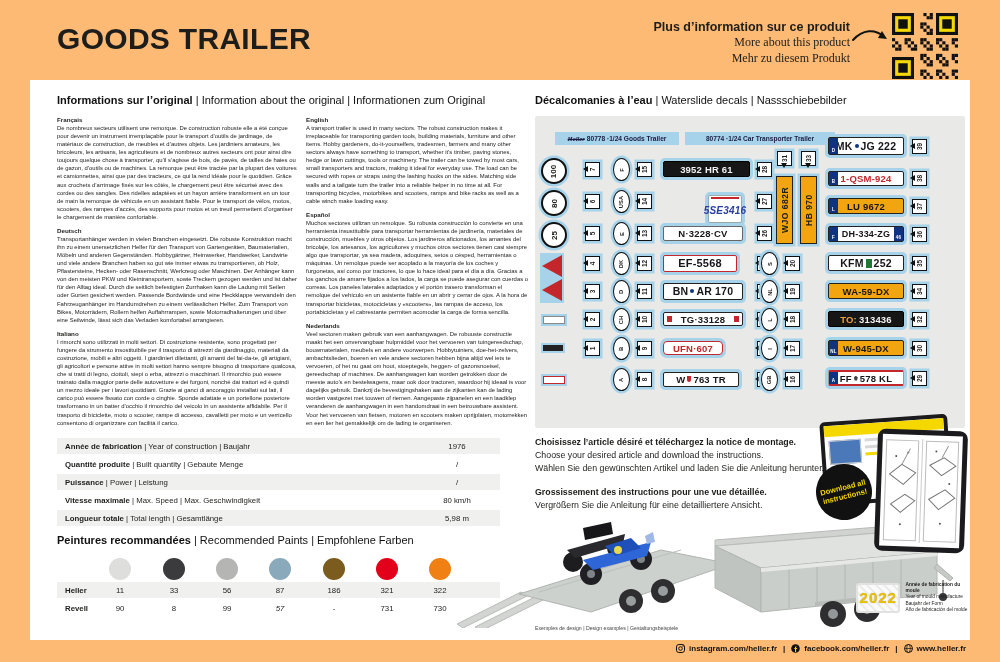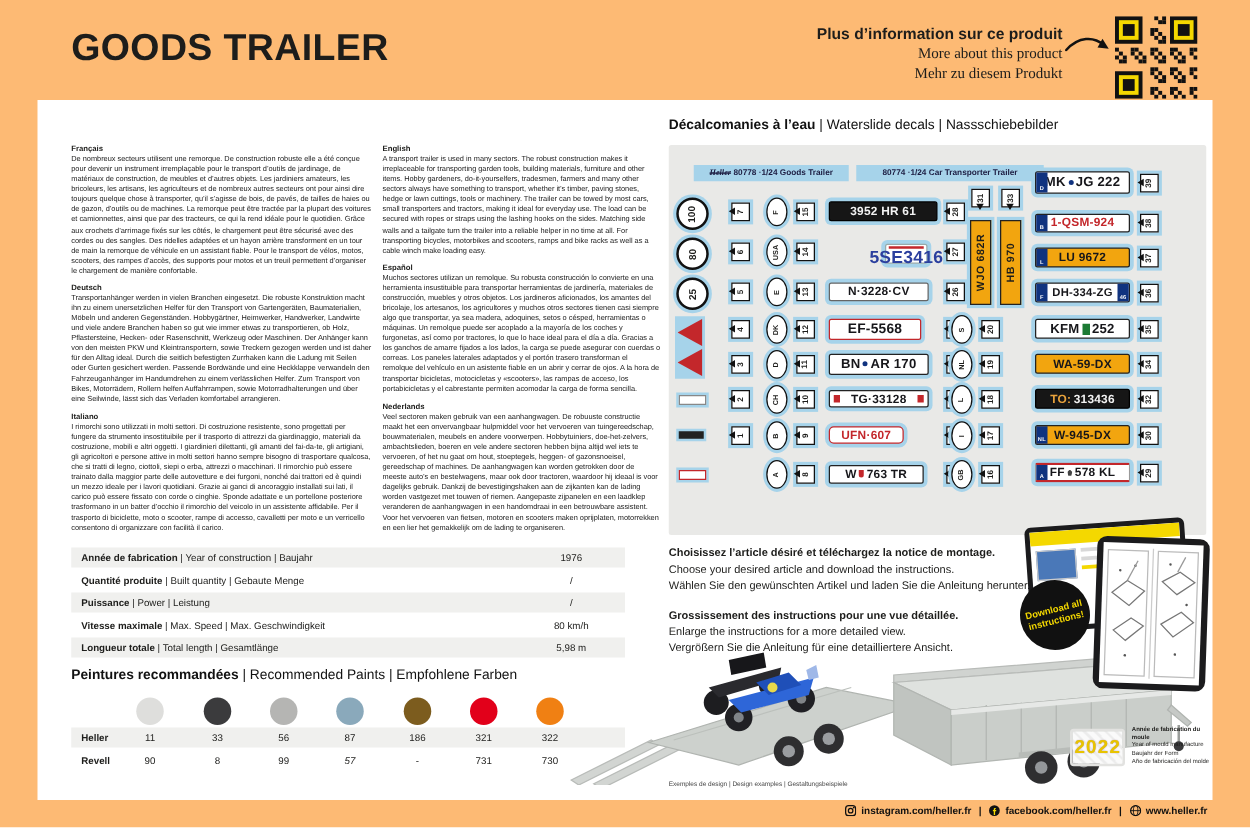--- a/index.html
+++ b/index.html
@@ -221,20 +221,23 @@
       <rect x="14" y="0" width="7" height="7" fill="#111"></rect>
       <rect x="15" y="1" width="5" height="5" fill="#F4D800"></rect>
       <rect x="16" y="2" width="3" height="3" fill="#111"></rect>
       <rect x="0" y="14" width="7" height="7" fill="#111"></rect>
       <rect x="1" y="15" width="5" height="5" fill="#F4D800"></rect>
       <rect x="2" y="16" width="3" height="3" fill="#111"></rect>
     </svg>
 
   <div class="card">
 
+    <div class="sec-head" style="left:27px;top:14px;">
+      <b>Informations sur l’original</b><span> | Information about the original | Informationen zum Original</span>
+    </div>
     <div class="col" id="info-col-1">
         <div class="lang-block">
           <h4>Français</h4>
           <p>De nombreux secteurs utilisent une remorque. De construction robuste elle a été conçue pour devenir un instrument irremplaçable pour le transport d’outils de jardinage, de matériaux de construction, de meubles et d’autres objets. Les jardiniers amateurs, les bricoleurs, les artisans, les agriculteurs et de nombreux autres secteurs ont pour ainsi dire toujours quelque chose à transporter, qu’il s’agisse de bois, de pavés, de tailles de haies ou de gazon, d’outils ou de machines. La remorque peut être tractée par la plupart des voitures et camionnettes, ainsi que par des tracteurs, ce qui la rend idéale pour le quotidien. Grâce aux crochets d’arrimage fixés sur les côtés, le chargement peut être sécurisé avec des cordes ou des sangles. Des ridelles adaptées et un hayon arrière transforment en un tour de main la remorque de véhicule en un assistant fiable. Pour le transport de vélos, motos, scooters, des rampes d’accès, des supports pour motos et un treuil permettent d’organiser le chargement de manière confortable.</p>
         </div>
         <div class="lang-block">
           <h4>Deutsch</h4>
           <p>Transportanhänger werden in vielen Branchen eingesetzt. Die robuste Konstruktion macht ihn zu einem unersetzlichen Helfer für den Transport von Gartengeräten, Baumaterialien, Möbeln und anderen Gegenständen. Hobbygärtner, Heimwerker, Handwerker, Landwirte und viele andere Branchen haben so gut wie immer etwas zu transportieren, ob Holz, Pflastersteine, Hecken- oder Rasenschnitt, Werkzeug oder Maschinen. Der Anhänger kann von den meisten PKW und Kleintransportern, sowie Treckern gezogen werden und ist daher für den Alltag ideal. Durch die seitlich befestigten Zurrhaken kann die Ladung mit Seilen oder Gurten gesichert werden. Passende Bordwände und eine Heckklappe verwandeln den Fahrzeuganhänger im Handumdrehen zu einem verlässlichen Helfer. Zum Transport von Bikes, Motorrädern, Rollern helfen Auffahrrampen, sowie Motorradhalterungen und über eine Seilwinde, lässt sich das Verladen komfortabel arrangieren.</p>
         </div>
         <div class="lang-block">
@@ -412,21 +415,21 @@
         </div>
         <div class="tag" style="left: 102px; top: 256px;">
           <span class="n">8</span>
         </div>
         <div class="plate p-black" style="left: 128px; top: 45px; width: 87px; height: 16px; font-size: 9.5px;">
           <span>3952 HR 61</span>
         </div>
         <div class="tag" style="left: 222px; top: 46px;">
           <span class="n">28</span>
         </div>
-        <div class="plate p-us" style="left: 173px; top: 79px; width: 34px; height: 16px; font-size: 14px;">
+        <div class="plate p-us" style="left: 173px; top: 79px; width: 34px; height: 28px; font-size: 10px; font-style: italic;">
           <span>5SE3416</span>
         </div>
         <div class="tag" style="left: 222px; top: 78px;">
           <span class="n">27</span>
         </div>
         <div class="plate p-plain" style="left: 128px; top: 109.5px; width: 80px; height: 15px; font-size: 9.5px;">
           <span>N·3228·CV</span>
         </div>
         <div class="tag" style="left: 222px; top: 110px;">
           <span class="n">26</span>
@@ -580,21 +583,20 @@
       </div>
 
     <div id="download-text">
         <div class="blk">
           <p>Choisissez l’article désiré et téléchargez la notice de montage.</p>
           <p>Choose your desired article and download the instructions.</p>
           <p>Wählen Sie den gewünschten Artikel und laden Sie die Anleitung herunter.</p>
         </div>
         <div class="blk">
           <p>Grossissement des instructions pour une vue détaillée.</p>
-          <p>Enlarge the instructions for a more detailed view.</p>
           <p>Vergrößern Sie die Anleitung für eine detailliertere Ansicht.</p>
         </div>
       </div>
 
     <svg class="render" style="left:425px;top:418px;" width="290" height="130" viewBox="0 0 290 130">
       <polygon points="2,126 66,94 72,98 8,130" fill="#d2d5d2" stroke="#b8bbb8"></polygon>
       <polygon points="20,129 84,97 90,101 26,133" fill="#d2d5d2" stroke="#b8bbb8"></polygon>
       <polygon points="64,96 206,52 276,66 136,114" fill="#cdd1cd" stroke="#b0b4b0"></polygon>
       <line x1="84" y1="94" x2="226" y2="52" stroke="#bcc0bc"></line>
       <circle cx="176" cy="103" r="12" fill="#2e2e30"></circle>

